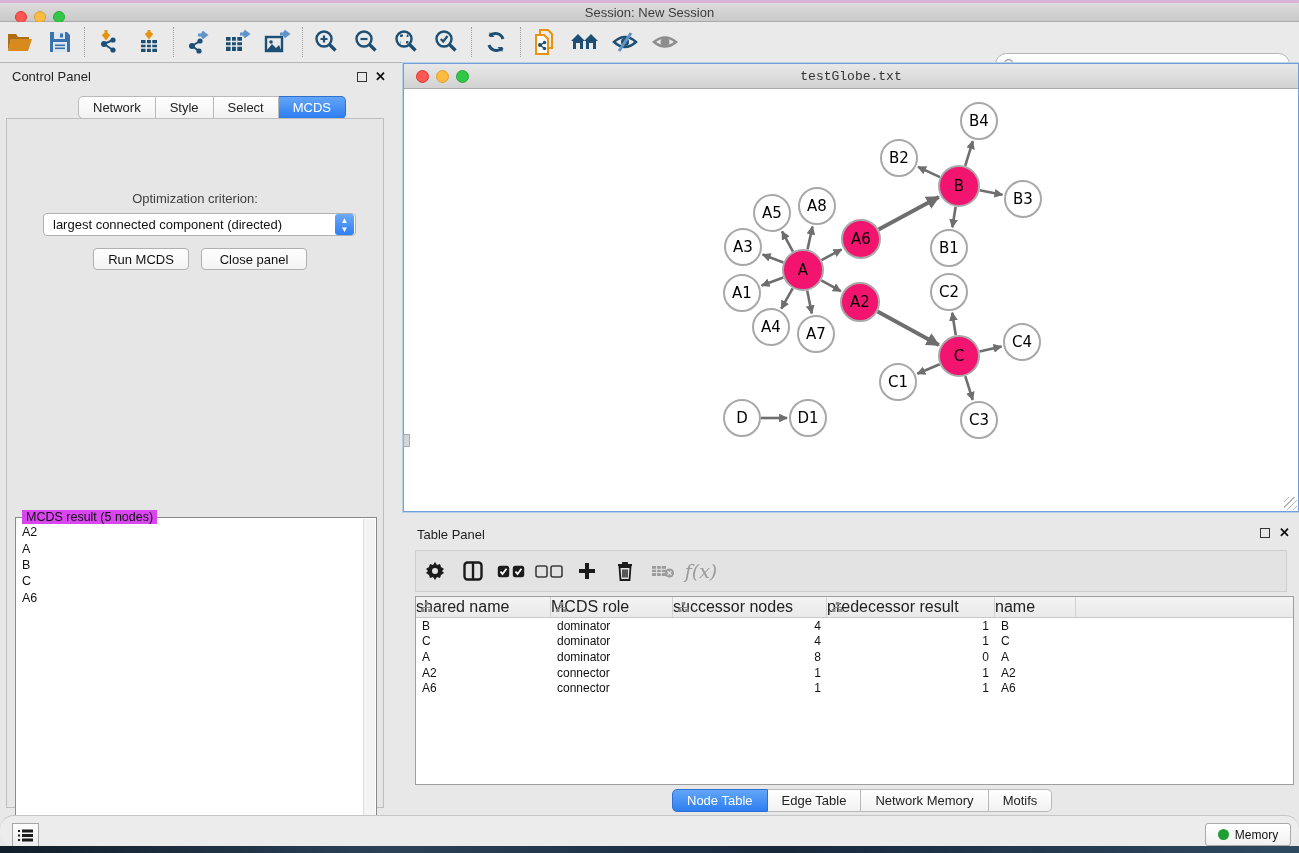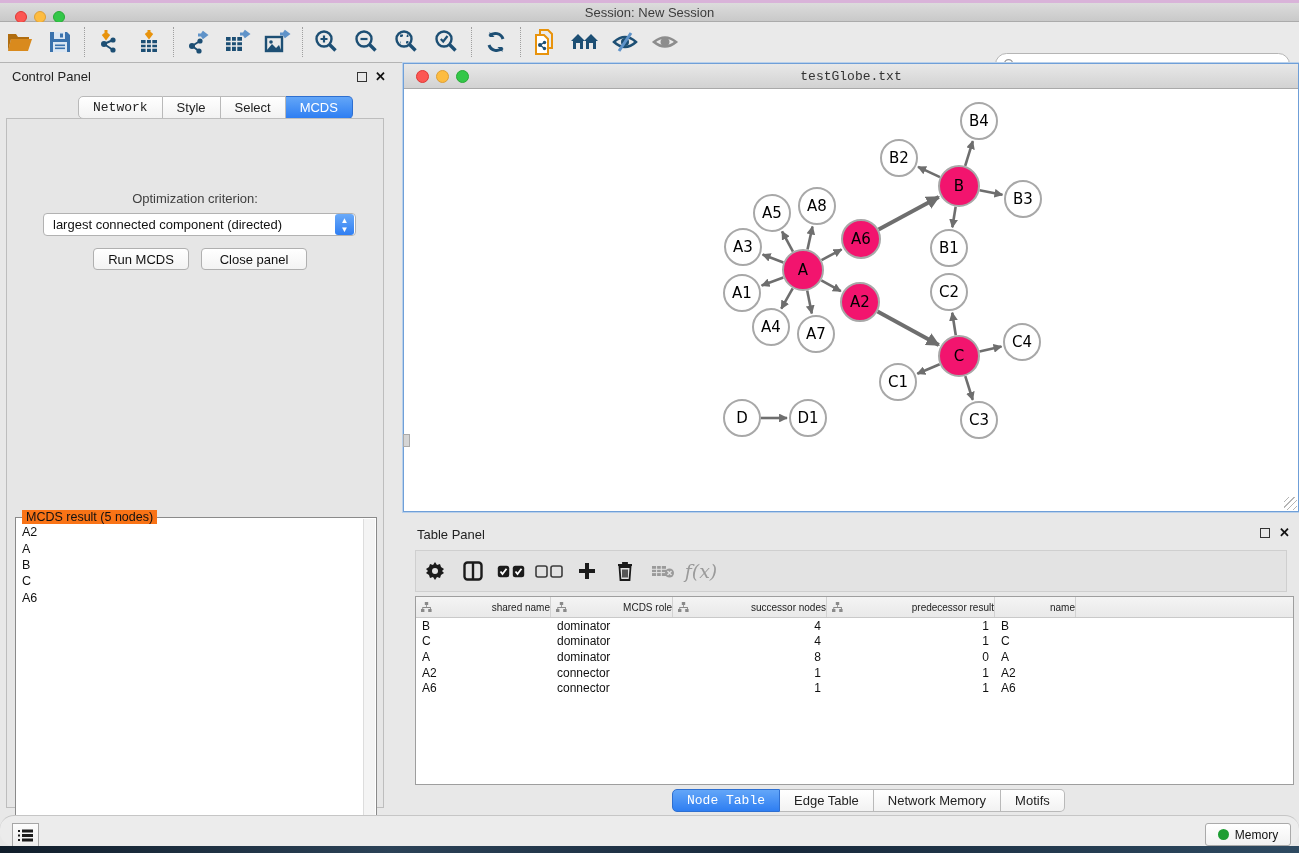--- a/index.html
+++ b/index.html
@@ -35,42 +35,42 @@
   #cp-header { position:absolute; left:0; top:0; width:100%; height:26px; display:flex; align-items:center; }
   #cp-header .ptitle { font-size:13px; color:#222; margin-left:12px; }
   .panel-ctl { position:absolute; top:8px; font-size:12px; color:#222; }
   .float-box { width:10px; height:10px; border:1.5px solid #333; display:inline-block; }
   .close-x { font-weight:bold; font-size:13px; color:#111; }
 
   #cp-tabs { position:absolute; left:78px; top:33px; height:23px; display:flex; }
   .seg-btn { height:23px; padding:0 14px; background:linear-gradient(#ffffff,#f2f2f2);
     border:1px solid #b9b9b9; border-left:none; font-size:13px; color:#222;
     display:flex; align-items:center; }
-  .seg-btn:first-child { border-left:1px solid #b9b9b9; border-radius:5px 0 0 5px;font-family:Liberation Mono, monospace; }
+  .seg-btn:first-child { border-left:1px solid #b9b9b9; border-radius:5px 0 0 5px; }
   .seg-btn:last-child { border-radius:0 5px 5px 0; }
   .seg-btn.selected { background:linear-gradient(#63a6f8,#2e7ef2); border-color:#2e6fd0; color:#fff; }
 
   #cp-body { position:absolute; left:6px; top:55px; width:378px; height:690px;
     background:#e6e6e6; border:1px solid #bdbdbd; }
   #opt-label { position:absolute; left:0; top:72px; width:100%; text-align:center; font-size:13px; color:#404040; }
   #opt-select { position:absolute; left:36px; top:94px; width:313px; height:23px; background:#fff;
     border:1px solid #b2b2b2; border-radius:4px; display:flex; align-items:center; }
   #opt-select .sel-text { flex:1; font-size:13px; color:#111; padding-left:9px; white-space:nowrap; }
   #opt-select .stepper { width:19px; height:21px; border-radius:3px; margin-right:1px;
     background:linear-gradient(#6aaaf9,#2f7ef2); color:#fff; font-size:8px; line-height:9px;
     display:flex; flex-direction:column; align-items:center; justify-content:center; }
   .cp-btn { position:absolute; top:129px; height:22px; background:linear-gradient(#ffffff,#f3f3f3);
     border:1px solid #b0b0b0; border-radius:4px; font-size:13px; color:#111;
     display:flex; align-items:center; justify-content:center; }
   #run-btn { left:86px; width:96px; }
   #closep-btn { left:194px; width:106px; }
 
   #result-box { position:absolute; left:8px; top:398px; width:362px; height:338px;
     border:1px solid #8a8a8a; background:#fff; }
-  #result-legend { position:absolute; left:6px; top:-8px; background:#f97316; padding:0 4px;
+  #result-legend { position:absolute; left:6px; top:-8px; background:#d946ef; padding:0 4px;
     font-size:12.5px; color:#111; }
   #result-list { position:absolute; left:2px; top:6px; right:14px; bottom:2px; overflow:hidden; }
   .result-item { font-size:12.5px; color:#111; padding:1.2px 4px; }
   #result-scroll { position:absolute; right:1px; top:1px; width:12px; bottom:1px;
     background:#f4f4f4; border-left:1px solid #ddd; }
 
   
   #net-window { left:403px; top:63px; width:896px; height:449px; background:#fff;
     border:1px solid #6f9fd8; box-shadow:0 0 0 1px #b9d0ea; }
   #net-titlebar { position:absolute; left:0; top:0; width:100%; height:25px;
@@ -88,22 +88,22 @@
   #tp-header { position:absolute; left:0; top:0; width:100%; height:24px; display:flex; align-items:center; }
   #tp-header .ptitle { font-size:13px; color:#222; margin-left:14px; }
   #tp-toolbar { position:absolute; left:12px; top:28px; width:872px; height:42px; background:#e3e3e3;
     border:1px solid #cfcfcf; display:flex; align-items:center; }
   .tpt-btn { width:38px; height:34px; display:flex; align-items:center; justify-content:center; }
   .fx { font-family:"DejaVu Serif", serif; font-style:italic; font-size:19px; color:#9a9a9a; }
 
   #grid-wrap { position:absolute; left:12px; top:74px; width:879px; height:189px;
     background:#fff; border:1px solid #9e9e9e; overflow:hidden; }
   #grid-header { display:flex; height:21px; background:linear-gradient(#f4f4f4,#e9e9e9); border-bottom:1px solid #c9c9c9; }
-  .gh-cell { position:relative; border-right:1px solid #d2d2d2; display:flex; align-items:center; justify-content:flex-end;
-    font-size:10px; color:#222; }
+  .gh-cell { position:relative; border-right:1px solid #d2d2d2; display:flex; align-items:center; justify-content:flex-start;
+    font-size:16px; color:#222; }
   .gh-cell svg { position:absolute; left:5px; top:5px; }
   .grid-row { display:flex; height:15.6px; align-items:center; }
   .gc { font-size:12px; color:#111; padding:0 6px; white-space:nowrap; overflow:hidden; }
   .num { text-align:right; }
 
   #tp-tabs { position:absolute; left:269px; top:267px; height:23px; display:flex; }
 
   
   #status-bar { left:0; top:815px; width:1299px; height:31px; background:#ececec; border-top:1px solid #c6c6c6;border-radius:14px; }
   #panel-list-btn { position:absolute; left:12px; top:7px; width:27px; height:24px;

